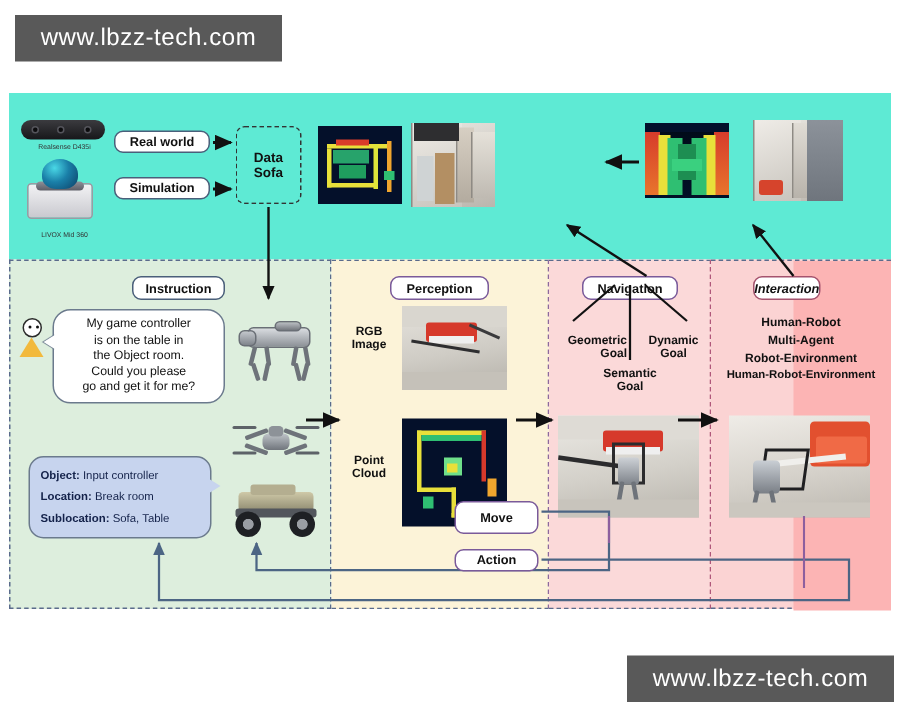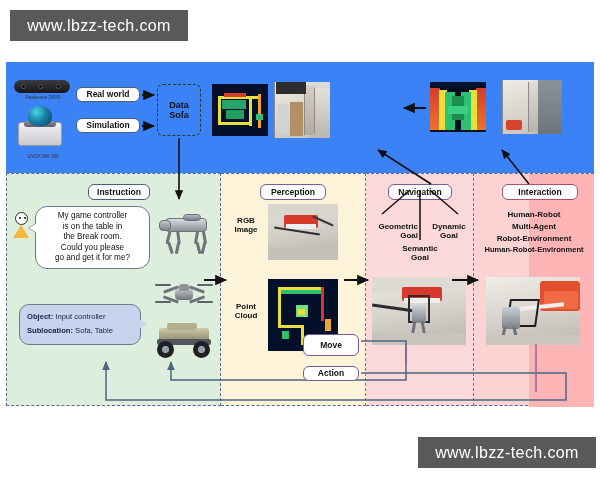--- a/index.html
+++ b/index.html
@@ -29,21 +29,21 @@
     position: absolute; left: 6px; top: 62px;
     width: 588px; height: 356px;
     background: #ffffff;
   }
 
   
   .panel { position: absolute; }
 
   #panel-input {
     left: 0; top: 0; width: 588px; height: 111px;
-    background: #3b82f6;
+    background: #5eead4;
   }
   #panel-instruction {
     left: 0; top: 111px; width: 215px; height: 233px;
     background: #ddeedd;
     border: 1px dashed #5a6b8c;
   }
   #panel-perception {
     left: 215px; top: 111px; width: 145px; height: 233px;
     background: #fcf3d8;
     border-top: 1px dashed #5a6b8c;
@@ -320,29 +320,33 @@
         <div id="person-head">
           <div class="eye" style="left:3px;"></div>
           <div class="eye" style="left:7.5px;"></div>
         </div>
         <div id="person-body"></div>
       </div>
 
       <div id="bubble" style="left:28px; top:32px; width:115px;">
         <div>My game controller</div>
         <div>is on the table in</div>
-        <div>the Break room.</div>
+        <div>the Object room.</div>
         <div>Could you please</div>
         <div>go and get it for me?</div>
       </div>
 
       <div id="infobox" style="left:12px; top:130px; width:122px;">
         <div>
           <span class="k">Object:</span>
           <span>Input controller</span>
+        </div>
+        <div>
+          <span class="k">Location:</span>
+          <span>Break room</span>
         </div>
         <div>
           <span class="k">Sublocation:</span>
           <span>Sofa,  Table</span>
         </div>
       </div>
 
       <div class="robot" style="left:146px; top:40px; width:62px; height:44px;">
         <div class="dogbody" style="left:12px; top:4px; width:42px; height:14px;"></div>
         <div class="dogbody" style="left:6px;  top:6px; width:12px; height:11px; background:linear-gradient(#c3c7cc,#80858c);"></div>
@@ -445,21 +449,21 @@
         <div style="position:absolute;left:40px;top:28px;width:14px;height:18px;background:linear-gradient(#cdd1d6,#7e838a);border-radius:2px;"></div>
         <div class="leg" style="left:40px;top:44px;width:3px;height:16px;transform:rotate(10deg);"></div>
         <div class="leg" style="left:50px;top:44px;width:3px;height:16px;transform:rotate(-10deg);"></div>
         <div style="position:absolute;left:0;top:56px;width:94px;height:12px;background:#c8c4bc;"></div>
       </div>
     </div>
 
     <div class="panel" id="panel-interaction">
       <div id="panel-interaction-inner"></div>
 
-      <div class="chip rose" style="left:28px; top:10px; width:76px; height:16px;">Interaction</div>
+      <div class="chip rose" style="left:28px; top:10px; width:45px; height:16px;font-style:italic;">Interaction</div>
 
       <div class="txt bold" style="left:0px; top:36px; width:120px;">Human-Robot</div>
       <div class="txt bold" style="left:0px; top:48px; width:120px;">Multi-Agent</div>
       <div class="txt bold" style="left:0px; top:60px; width:120px;">Robot-Environment</div>
       <div class="txt bold" style="left:-1px; top:72px; width:122px; font-size:7.6px;">Human-Robot-Environment</div>
 
       <div class="photo" style="left:12px; top:103px; width:94px; height:68px;
                   background:linear-gradient(170deg,#efece7 0%,#d6d2cb 55%,#bcb8b0 100%);">
         <div style="position:absolute;left:54px;top:4px;width:40px;height:30px;background:#e2502f;border-radius:3px;"></div>
         <div style="position:absolute;left:58px;top:14px;width:34px;height:18px;background:#f06a46;border-radius:2px;"></div>

